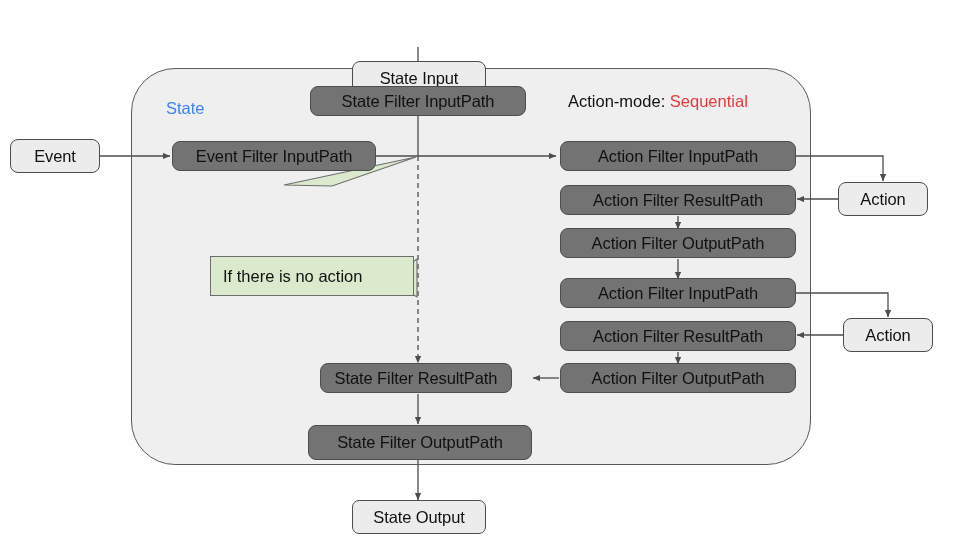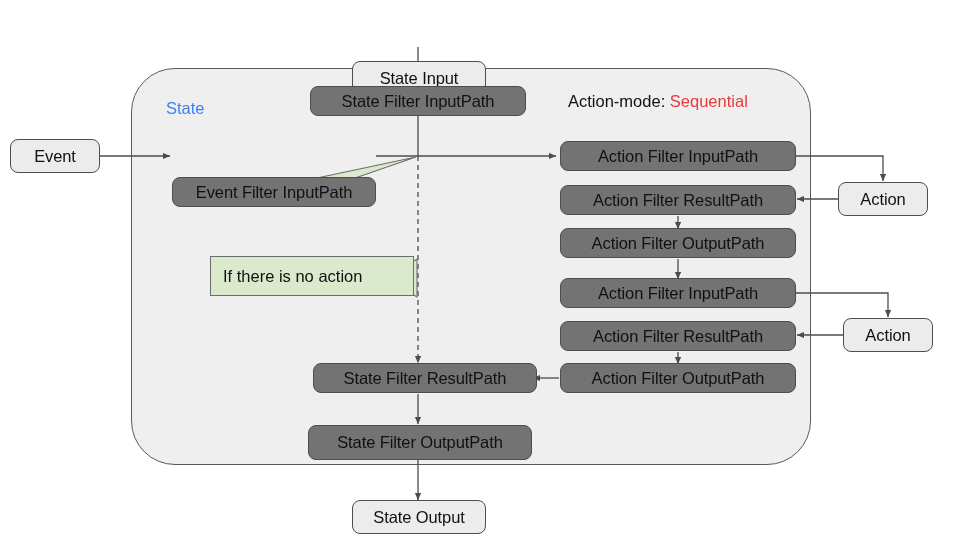--- a/index.html
+++ b/index.html
@@ -125,40 +125,40 @@
       <path d="M399,271 L417,259 L417,297 L399,286 z"></path>
     </g>
   </svg>
 
   <div class="node grey" style="left:352px;top:13px;width:134px;height:34px;margin-top:48px;">State Input</div>
 
   <div class="node grey" style="left:10px;top:139px;width:90px;height:34px;">Event</div>
 
   <div class="node white" style="left:310px;top:86px;width:216px;height:30px;">State Filter InputPath</div>
 
-  <div class="node white" style="left:172px;top:141px;width:204px;height:30px;margin-top:36px;">Event Filter InputPath</div>
+  <div class="node white" style="left:172px;top:141px;width:204px;height:30px;">Event Filter InputPath</div>
 
   <div class="node white" style="left:560px;top:141px;width:236px;height:30px;">Action Filter InputPath</div>
 
   <div class="node white" style="left:560px;top:185px;width:236px;height:30px;">Action Filter ResultPath</div>
 
   <div class="node white" style="left:560px;top:228px;width:236px;height:30px;">Action Filter OutputPath</div>
 
   <div class="node white" style="left:560px;top:278px;width:236px;height:30px;">Action Filter InputPath</div>
 
   <div class="node white" style="left:560px;top:321px;width:236px;height:30px;">Action Filter ResultPath</div>
 
   <div class="node white" style="left:560px;top:363px;width:236px;height:30px;">Action Filter OutputPath</div>
 
   <div class="node grey" style="left:838px;top:182px;width:90px;height:34px;">Action</div>
 
   <div class="node grey" style="left:843px;top:318px;width:90px;height:34px;">Action</div>
 
-  <div class="node white" style="left:313px;top:363px;width:224px;height:30px;">State Filter ResultPath</div>
+  <div class="node white" style="left:320px;top:363px;width:192px;height:30px;">State Filter ResultPath</div>
 
   <div class="node white" style="left:308px;top:425px;width:224px;height:35px;">State Filter OutputPath</div>
 
-  <div class="node grey" style="left:352px;top:500px;width:134px;height:34px;">State Output</div>
+  <div class="node grey" style="left:352px;top:500px;width:134px;height:34px;border-radius:7px;">State Output</div>
 
 
   <div class="callout" style="left:210px;top:256px;width:204px;height:40px;">If there is no action</div>
 
 </div>
 
 </body></html>

